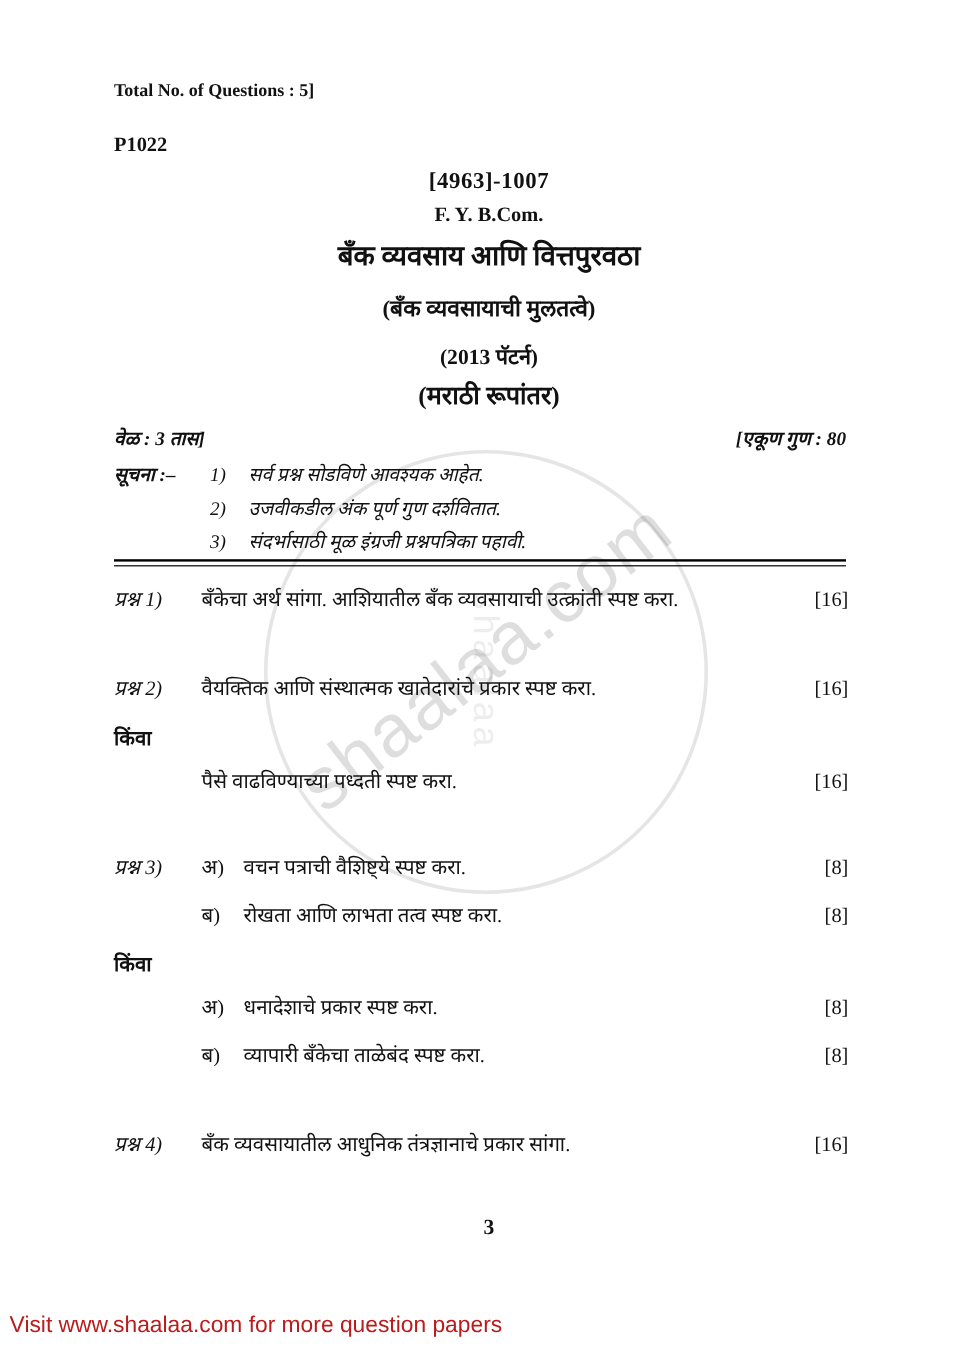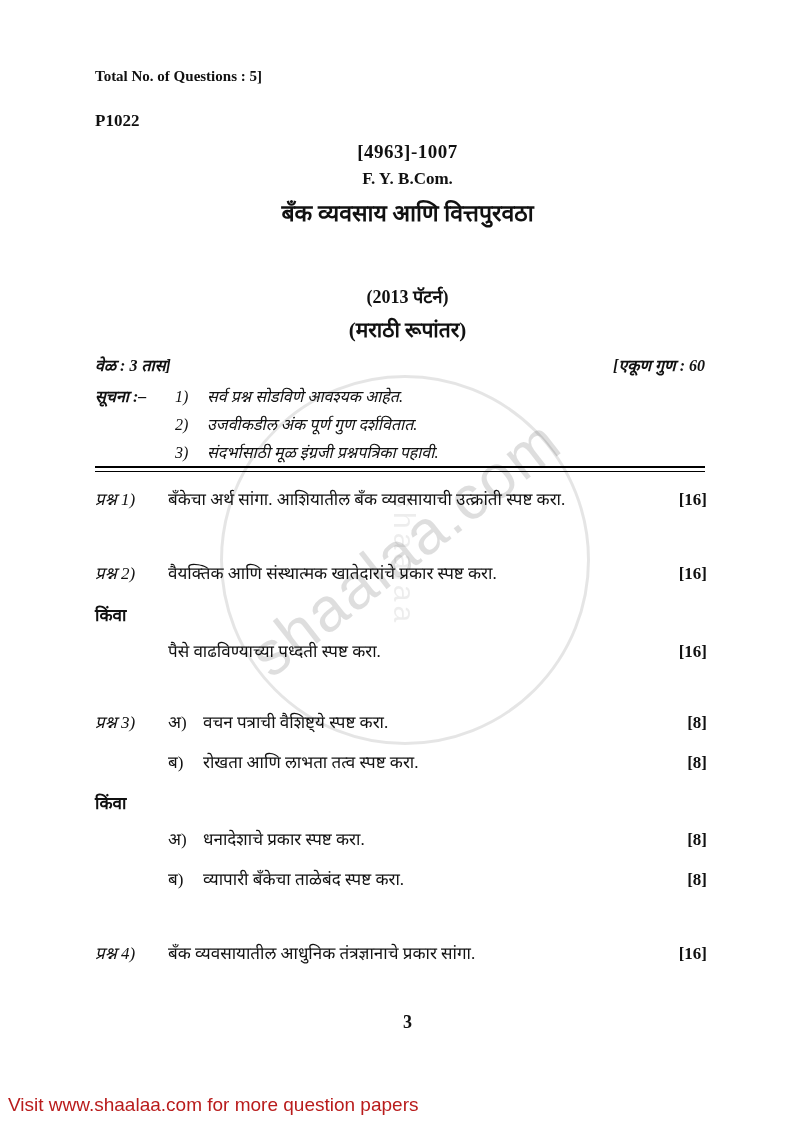--- a/index.html
+++ b/index.html
@@ -69,21 +69,21 @@
 
   .q-row {
     left: 95px; right: 93px;
     display: flex; align-items: flex-start;
     font-size: 17px; line-height: 1.35;
   }
   .q-label { flex: 0 0 73px; font-style: italic; }
   .q-row.indent { padding-left: 73px; }
   .sub-label { flex: 0 0 35px; }
   .q-text { flex: 1; }
-  .q-marks { flex: 0 0 auto; font-weight: bold; margin-left: 10px; white-space: nowrap; }
+  .q-marks { flex: 0 0 auto; font-weight: normal; margin-left: 10px; white-space: nowrap; }
 
   .or-row { left: 95px; right: 95px; text-align: left; font-size: 17px; font-weight: bold; }
 
   .q1-row    { top: 489px; }
   .q2-row    { top: 563px; }
   .q2-or     { top: 603px; }
   .q2-alt    { top: 641px; }
   .q3a-row   { top: 712px; }
   .q3b-row   { top: 752px; }
   .q3-or     { top: 791px; }
@@ -108,26 +108,27 @@
     <div class="wm-circle"></div>
     <div class="wm-vert">shaalaa</div>
     <div class="wm-diag">shaalaa.com</div>
   </div>
 
   <div class="abs total-q">Total No. of Questions : 5]</div>
   <div class="abs paper-code">P1022</div>
   <div class="abs c exam-code">[4963]-1007</div>
   <div class="abs c title">बँक व्यवसाय आणि वित्तपुरवठा</div>
   <div class="abs c course">F. Y. B.Com.</div>
+  <div class="abs c subtitle">(बँक व्यवसायाची मुलतत्वे)</div>
   <div class="abs c pattern">(2013 पॅटर्न)</div>
   <div class="abs c langnote">(मराठी रूपांतर)</div>
 
   <div class="abs time-marks">
     <span>वेळ : 3 तास]</span>
-    <span>[एकूण गुण : 60</span>
+    <span>[एकूण गुण : 80</span>
   </div>
 
   <div class="abs instructions">
     <div class="instr-row">
       <span class="instr-head">सूचना :–</span>
       <span class="instr-num">1)</span>
       <span class="instr-text">सर्व प्रश्न सोडविणे आवश्यक आहेत.</span>
     </div>
     <div class="instr-row">
       <span class="instr-head"></span>

